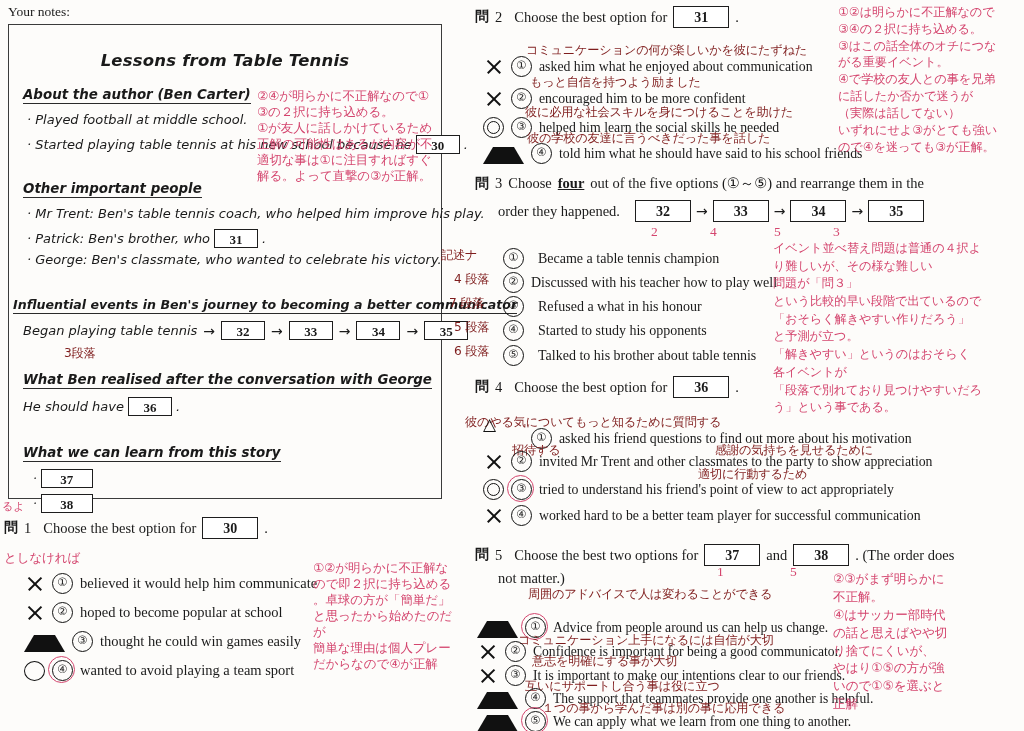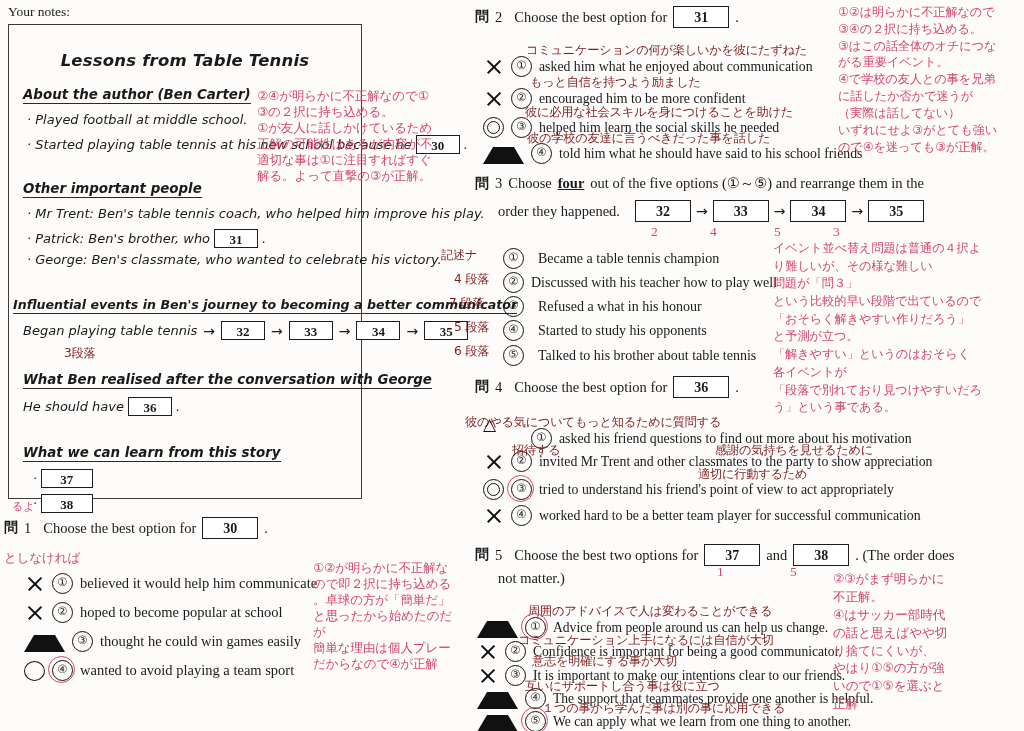--- a/index.html
+++ b/index.html
@@ -18,21 +18,21 @@
   .left-col{position:absolute;left:0;top:0;width:470px;height:731px;}
 
   .your-notes{
     position:absolute;left:8px;top:4px;
     font-family:"Liberation Serif", serif;
     font-size:13.5px;
   }
 
   .notes-box{
     position:absolute;left:8px;top:24px;
-    width:354px;height:475px;
+    width:434px;height:475px;
     border:1.5px solid #3b3b3b;
     background:transparent;
     box-sizing:border-box;
   }
   .notes-inner{position:relative;width:100%;height:100%;}
 
   .notes-title{
     position:absolute;left:0;right:0;top:26px;
     text-align:center;
     font-family:"DejaVu Sans", sans-serif;
@@ -229,21 +229,21 @@
 
         <div class="ann" style="left:248px;top:63px;width:190px;">②④が明らかに不正解なので①
 ③の２択に持ち込める。
 ①が友人に話しかけているため
 正解の可能性はあるが内容が不
 適切な事は①に注目すればすぐ
 解る。よって直撃の③が正解。</div>
       </div>
     </div>
 
-    <div class="ann ann-sm" style="left:12px;top:500px;">るよ</div>
+    <div class="ann ann-sm" style="left:2px;top:500px;">るよ</div>
     <div class="ann" style="left:4px;top:550px;">としなければ</div>
 
     <div class="qstem" style="left:4px;top:517px;">
       <span class="qnum">問</span>
       <span>1</span>
       <span style="margin-left:6px;">Choose the best option for</span>
       <span class="abox wide">30</span>
       <span>.</span>
     </div>
 
@@ -432,21 +432,21 @@
       <span>and</span>
       <span class="abox wide">38</span>
       <span>. (The order does</span>
     </div>
     <div class="qstem" style="left:28px;top:570px;">
       <span>not matter.)</span>
     </div>
     <div class="ann-num" style="left:247px;top:564px;">1</div>
     <div class="ann-num" style="left:320px;top:564px;">5</div>
 
-    <div class="ann-inline" style="left:58px;top:603px;">周囲のアドバイスで人は変わることができる</div>
+    <div class="ann-inline" style="left:58px;top:586px;">周囲のアドバイスで人は変わることができる</div>
     <div class="opt" style="left:7px;top:617px;font-size:13.6px;">
       <span class="mark m-tri"></span>
       <span class="circnum ringed">①</span>
       <span>Advice from people around us can help us change.</span>
     </div>
 
     <div class="ann-inline" style="left:48px;top:632px;">コミュニケーション上手になるには自信が大切</div>
     <div class="opt" style="left:7px;top:641px;font-size:13.6px;">
       <span class="mark m-x"></span>
       <span class="circnum">②</span>

